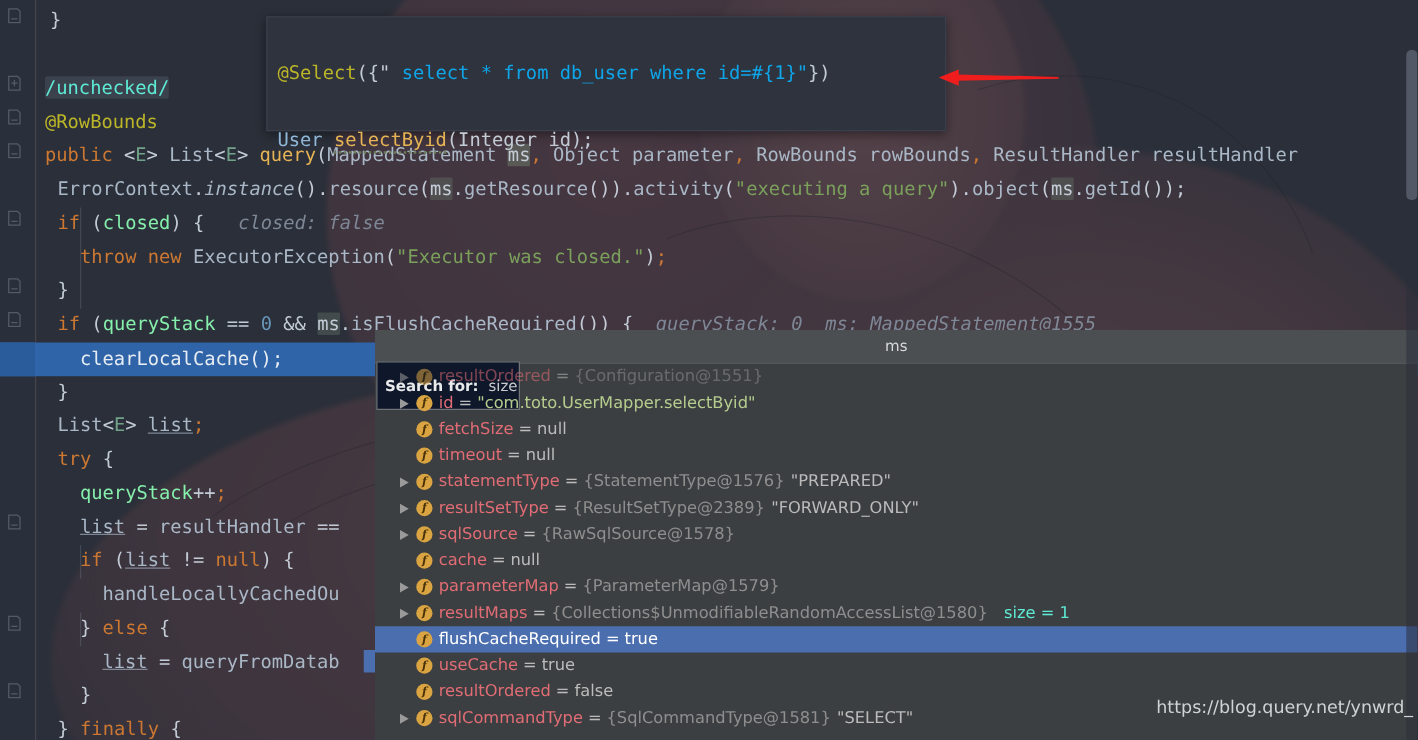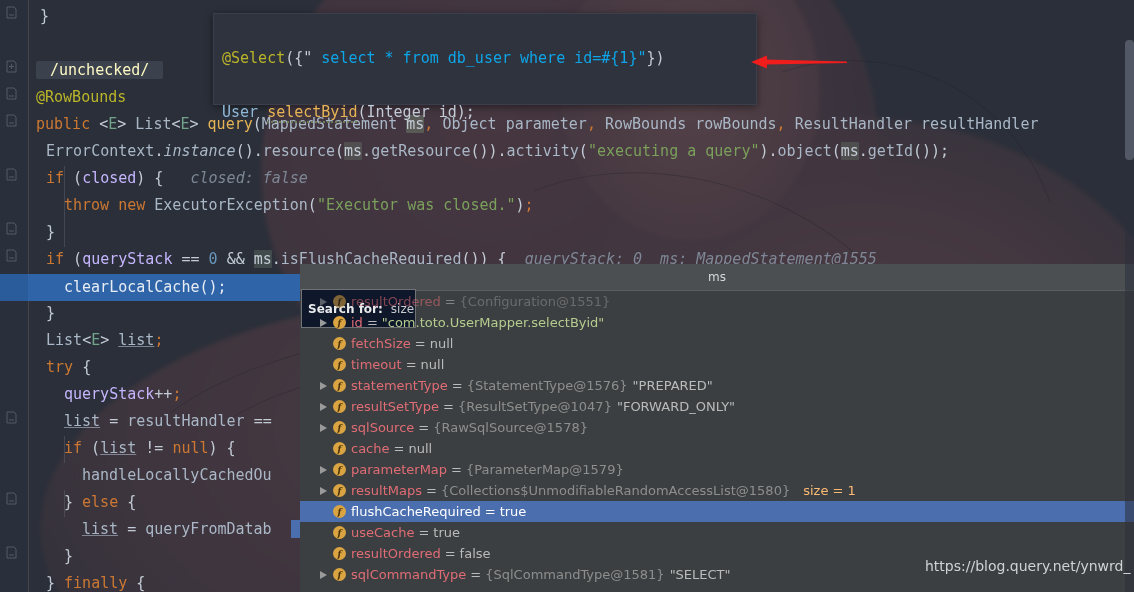--- a/index.html
+++ b/index.html
@@ -56,26 +56,26 @@
   .cl{position:absolute;left:0;width:1134px;height:27px;white-space:pre;color:#c3cbd6;}
 
   .kw{color:#cc7832;}
   .cls{color:#a9b7c6;}
   .gen{color:#72a38a;}
   .mth{color:#e6b455;}
   .str{color:#7ba05b;}
   .num{color:#6897bb;}
   .pnc{color:#c3cbd6;}
   .semi{color:#cc7832;}
-  .fld{color:#c4b5fd;}
+  .fld{color:#86efac;}
   .ital{font-style:italic;}
   .hint{color:#7e8795;font-style:italic;}
   .ulined{text-decoration:underline;text-decoration-color:rgba(160,170,185,.7);}
   .sqg{border-bottom:2px dotted #6a7a5a;}
-  .folded{background:rgba(125,135,150,.22);color:#fef9c3;padding:0 14px;border-radius:2px;}
+  .folded{background:rgba(125,135,150,.22);color:#5eead4;padding:0 0;border-radius:2px;}
   .hl-ident{background:rgba(116,136,110,.45);border-radius:1px;}
   .hl-use{background:rgba(104,120,104,.38);border-radius:1px;}
 
   .caret-line{position:absolute;left:0;width:1134px;height:27px;background:#2f65a8;}
   .caret-line-left{position:absolute;left:0;width:28px;height:27px;background:#2a5c9b;}
 
   .indent-guide{position:absolute;width:1px;background:rgba(120,130,145,.30);}
 
   
   #code-popup{
@@ -126,21 +126,21 @@
     font-size:9px;font-weight:bold;font-style:italic;display:flex;align-items:center;justify-content:center;
     flex:0 0 13px;margin-right:5px;font-family:"DejaVu Serif",serif;}
   .vname{color:#e06c75;margin-right:4px;}
   .var-row.sel .vname{color:#ffffff;}
   .veq{color:#bbbbbb;margin-right:4px;}
   .var-row.sel .veq{color:#ffffff;}
   .vtype{color:#8e8e8e;margin-right:5px;}
   .vval{color:#b5cc8e;}
   .vplain{color:#bbbbbb;}
   .var-row.sel .vplain{color:#ffffff;}
-  .vsize{color:#fdba74;margin-left:8px;}
+  .vsize{color:#5eead4;margin-left:8px;}
 
   #debug-left-edge{position:absolute;left:300px;top:264px;width:1px;height:328px;background:#4f5254;}
 
   
   #scroll-mark{position:absolute;left:1125px;top:0;width:9px;height:592px;background:rgba(43,48,59,.55);}
   #scroll-thumb{position:absolute;left:1125px;top:40px;width:9px;height:120px;background:rgba(130,140,155,.45);border-radius:4px;}
 
   
   #watermark{position:absolute;left:925px;top:558px;color:#cfd3d6;font-size:14px;
     font-family:"DejaVu Sans","Liberation Sans",sans-serif;}
@@ -365,21 +365,21 @@
       </div>
       <div class="var-row">
         <span class="arrow">
           <svg width="10" height="10" viewBox="0 0 10 10">
             <polygon points="2,1 9,5 2,9" fill="#9a9a9a"></polygon>
           </svg>
         </span>
         <span class="ficon">f</span>
         <span class="vname">resultSetType</span>
         <span class="veq">=</span>
-        <span class="vtype">{ResultSetType@1047}</span>
+        <span class="vtype">{ResultSetType@2389}</span>
         <span class="vplain">"FORWARD_ONLY"</span>
       </div>
       <div class="var-row">
         <span class="arrow">
           <svg width="10" height="10" viewBox="0 0 10 10">
             <polygon points="2,1 9,5 2,9" fill="#9a9a9a"></polygon>
           </svg>
         </span>
         <span class="ficon">f</span>
         <span class="vname">sqlSource</span>

